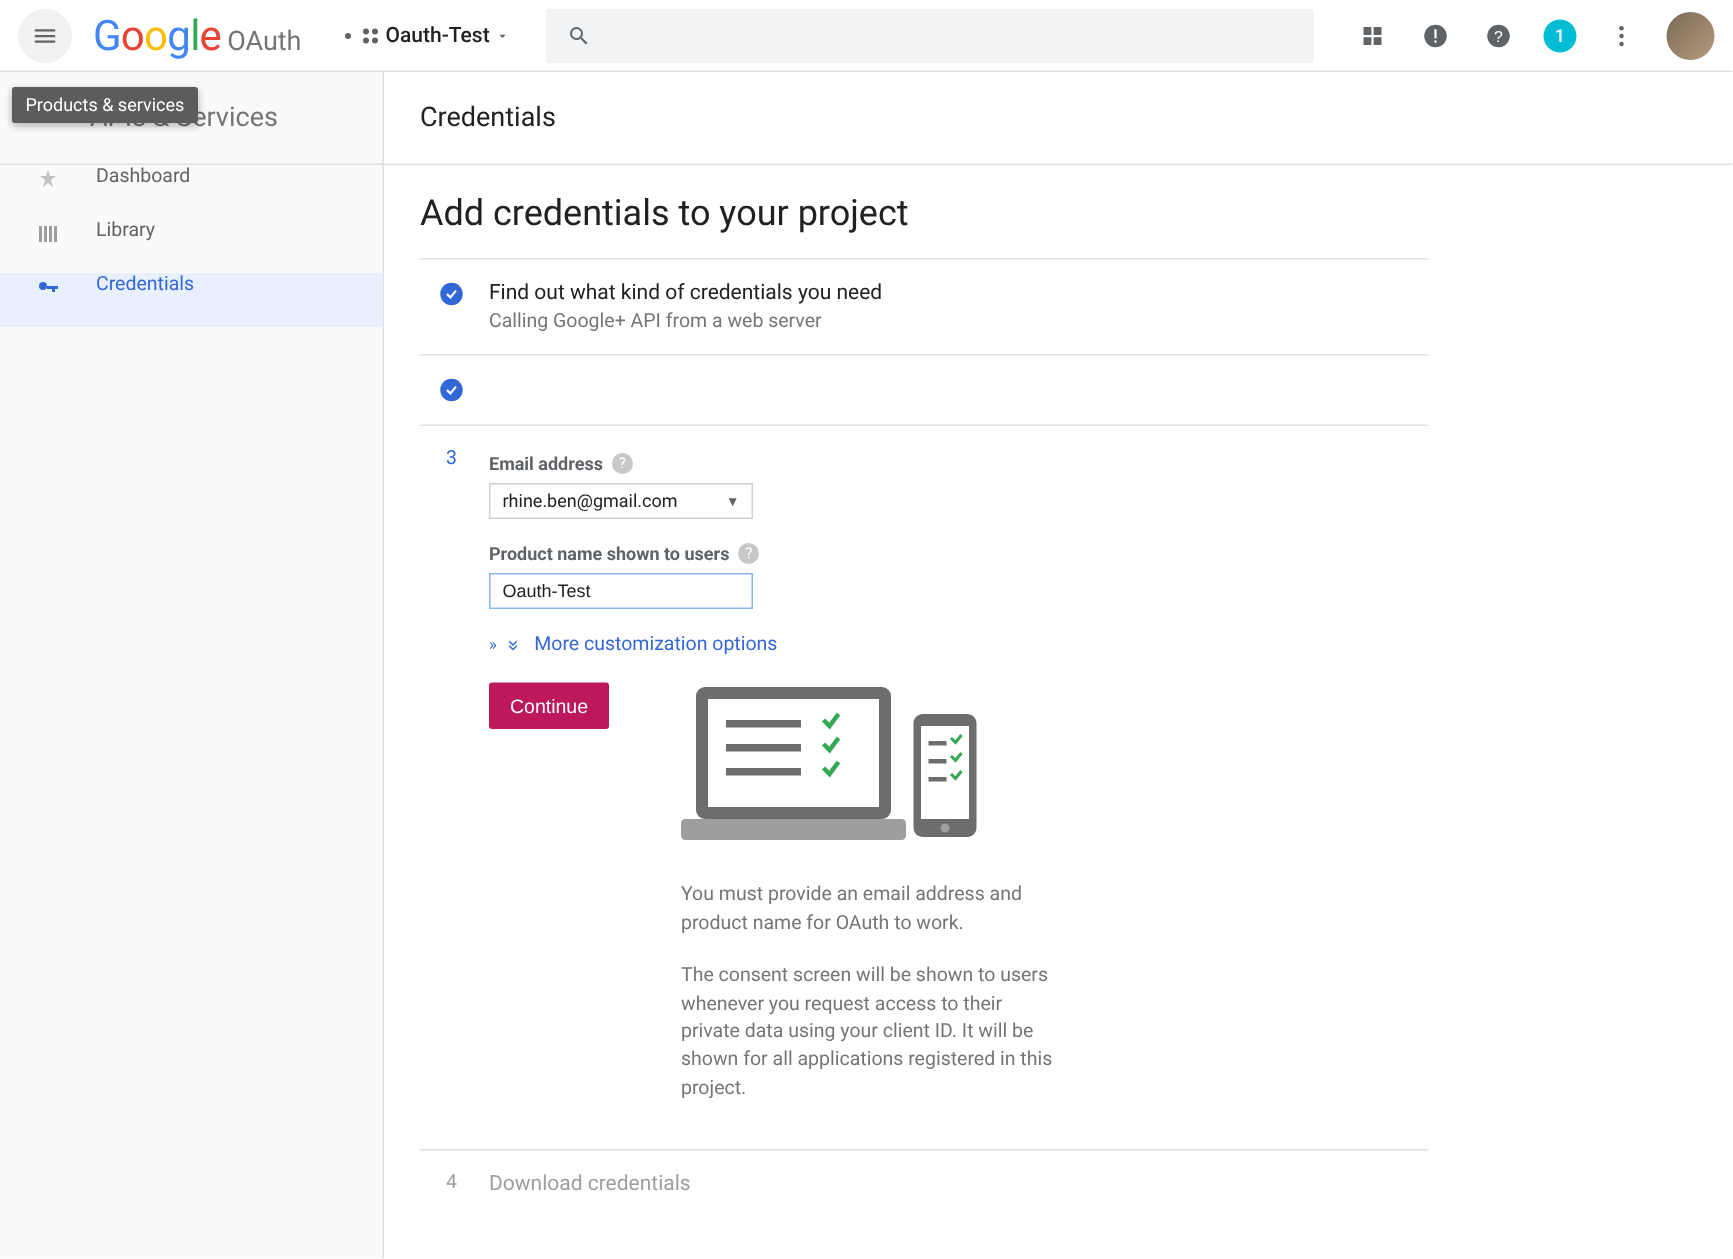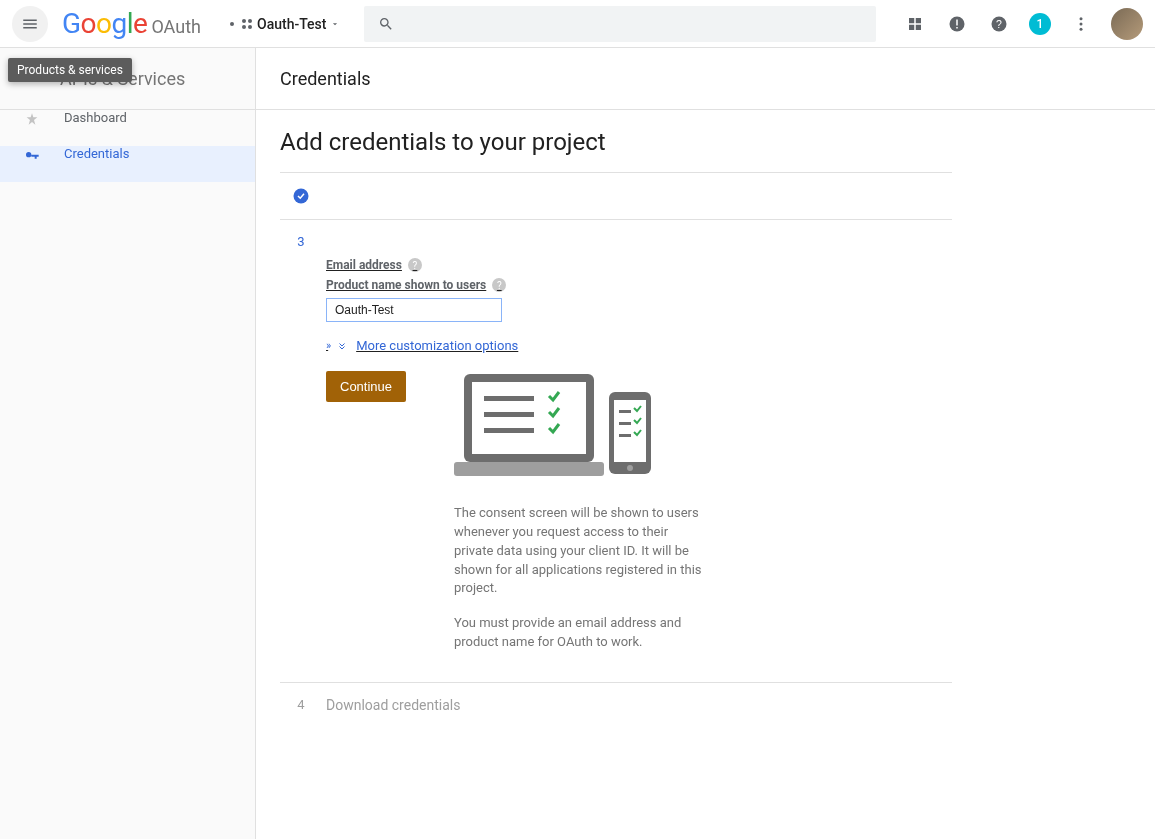--- a/index.html
+++ b/index.html
@@ -153,21 +153,21 @@
       flex-shrink: 0;
     }
     .step-num.muted { color: #9e9e9e; }
     .step .check {
       width: 18px; height: 18px; flex-shrink: 0;
     }
     .step-body { flex: 1; }
     .step-title { font-size: 14px; color: #212121; margin-bottom: 4px; }
     .step-title.muted { color: #9e9e9e; }
     .step-sub { font-size: 13px; color: #757575; }
-    .form-block { margin-top: 24px; text-decoration: underline; }
+    .form-block { margin-top: 4px; }
     .field-label {
       font-size: 12px; font-weight: 700; color: #5f6368;
       display: flex; align-items: center; gap: 6px;
       margin-bottom: 6px;
     }
     .help-circle {
       width: 14px; height: 14px; border-radius: 50%;
       background: #c8c8c8; color:#fff; font-size: 10px;
       display:inline-flex; align-items:center; justify-content:center;
       font-weight: normal;
@@ -189,21 +189,21 @@
       color: #212121; outline: none;
       margin-bottom: 16px;
     }
     .more-opts {
       display: flex; align-items: center; gap: 8px;
       color: #3367d6; font-size: 13px; cursor:pointer;
       margin-bottom: 18px;
     }
     .more-opts .chevs { font-size: 11px; letter-spacing: -3px; }
     .continue-btn {
-      background: #a16207; color:#fff;
+      background: #be185d; color:#fff;
       border:none; padding: 8px 14px;
       font-size: 13px; font-weight: 500;
       border-radius: 2px; cursor:pointer;
     }
     .consent-info {
       margin-top: 16px;
       margin-left: 128px;
       max-width: 248px;
       font-size: 13px; color:#757575;
       line-height: 1.45;
@@ -309,56 +309,81 @@
     </div>
 
     <div class="nav-item">
       <span class="nav-icon">
         <svg width="16" height="16" viewBox="0 0 24 24" fill="#9e9e9e">
             <path d="M12 2l2 6h6l-5 4 2 7-5-4-5 4 2-7-5-4h6z" opacity="0.6"></path>
           </svg>
       </span>
       <span>Dashboard</span>
     </div>
+    <div class="nav-item">
+      <span class="nav-icon">
+        <svg width="16" height="16" viewBox="0 0 24 24" fill="#9e9e9e">
+            <rect x="3" y="4" width="3" height="16"></rect>
+            <rect x="8" y="4" width="3" height="16"></rect>
+            <rect x="13" y="4" width="3" height="16"></rect>
+            <rect x="18" y="4" width="3" height="16"></rect>
+          </svg>
+      </span>
+      <span>Library</span>
+    </div>
     <div class="nav-item active">
       <span class="nav-icon">
         <svg width="16" height="16" viewBox="0 0 24 24" fill="#3367d6">
             <path d="M7 14a4 4 0 110-8 4 4 0 010 8zm4-4h11v3h-3v3h-3v-3h-5"></path>
           </svg>
       </span>
       <span>Credentials</span>
     </div>
   </div>
 
   <div class="main">
     <div class="page-header">
       <h1>Credentials</h1>
     </div>
 
     <div class="content">
       <h2>Add credentials to your project</h2>
 
       <div class="step-list">
 
+        <div class="step">
+          <svg class="check" viewBox="0 0 24 24">
+              <circle cx="12" cy="12" r="10" fill="#3367d6"></circle>
+              <path d="M8 12l3 3 5-6" stroke="#fff" stroke-width="2" fill="none"></path>
+            </svg>
+          <div class="step-body">
+            <div class="step-title">Find out what kind of credentials you need</div>
+            <div class="step-sub">Calling Google+ API from a web server</div>
+          </div>
+        </div>
 
         <div class="step">
           <svg class="check" viewBox="0 0 24 24">
               <circle cx="12" cy="12" r="10" fill="#3367d6"></circle>
               <path d="M8 12l3 3 5-6" stroke="#fff" stroke-width="2" fill="none"></path>
             </svg>
         </div>
 
         <div class="step">
           <div class="step-num">3</div>
           <div class="step-body">
 
             <div class="form-block">
               <div class="field-label">
                 <span>Email address</span>
                 <span class="help-circle">?</span>
+              </div>
+              <div class="select-box">
+                <span>rhine.ben@gmail.com</span>
+                <span class="tri">▼</span>
               </div>
 
               <div class="field-label">
                 <span>Product name shown to users</span>
                 <span class="help-circle">?</span>
               </div>
               <input class="text-input" type="text" value="Oauth-Test" style="">
 
               <div class="more-opts">
                 <span class="chevs">»</span>
@@ -392,22 +417,22 @@
                 <rect x="165" y="48" width="12" height="3" fill="#6d6d6d"></rect>
                 <rect x="165" y="60" width="12" height="3" fill="#6d6d6d"></rect>
                 <path d="M180 34 l3 3 l4 -5" stroke="#34a853" stroke-width="2" fill="none"></path>
                 <path d="M180 46 l3 3 l4 -5" stroke="#34a853" stroke-width="2" fill="none"></path>
                 <path d="M180 58 l3 3 l4 -5" stroke="#34a853" stroke-width="2" fill="none"></path>
                 <circle cx="176" cy="94" r="3" fill="#9e9e9e"></circle>
               </svg>
             </div>
 
             <div class="consent-info">
+              <p>You must provide an email address and product name for OAuth to work.</p>
               <p>The consent screen will be shown to users whenever you request access to their private data using your client ID. It will be shown for all applications registered in this project.</p>
-              <p>You must provide an email address and product name for OAuth to work.</p>
             </div>
           </div>
         </div>
 
         <div class="step no-border">
           <div class="step-num muted">4</div>
           <div class="step-body">
             <div class="step-title muted">Download credentials</div>
           </div>
         </div>

